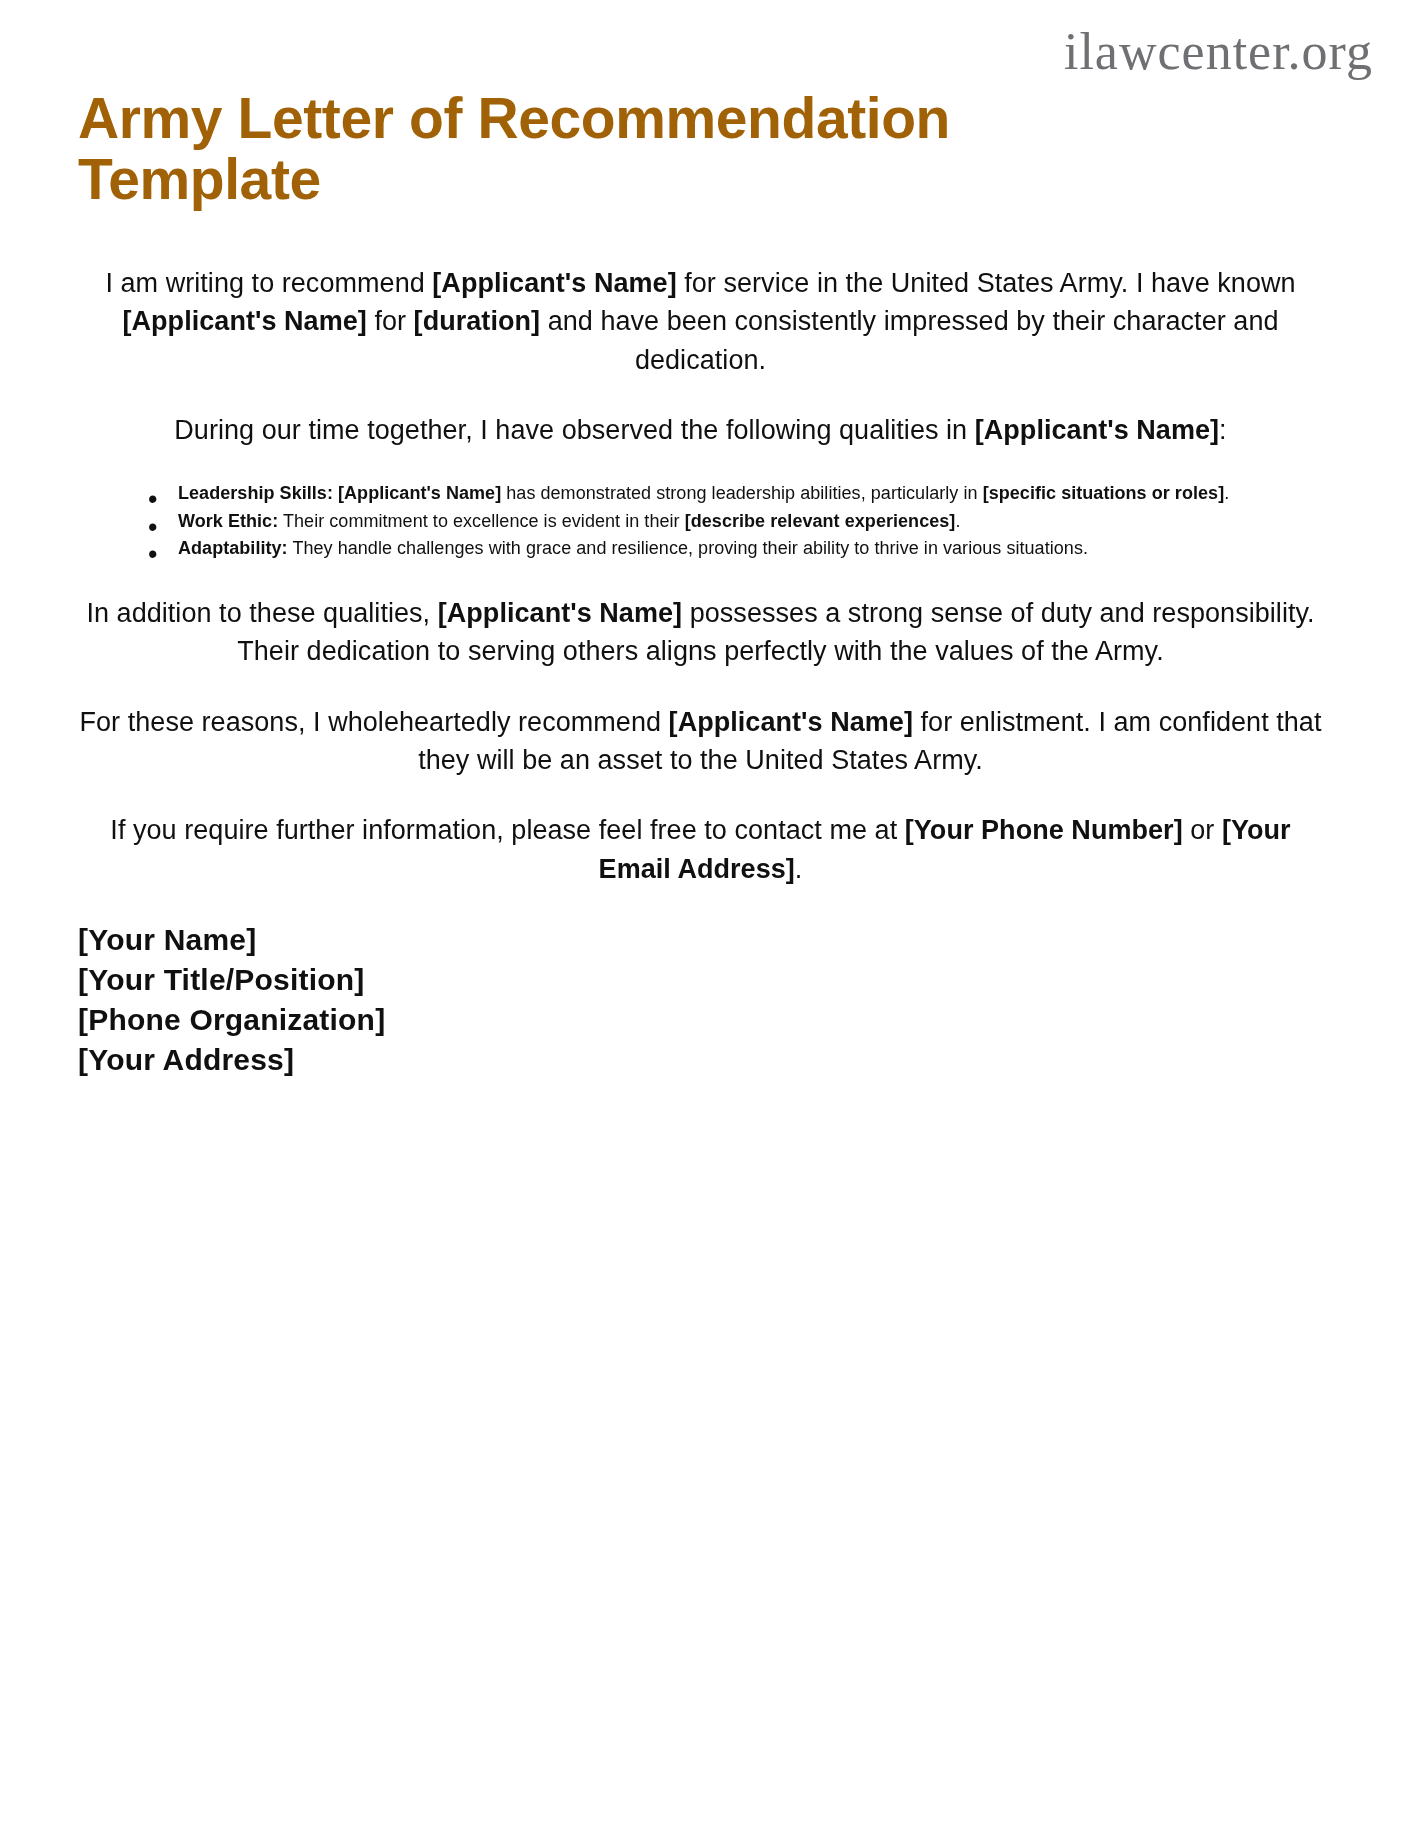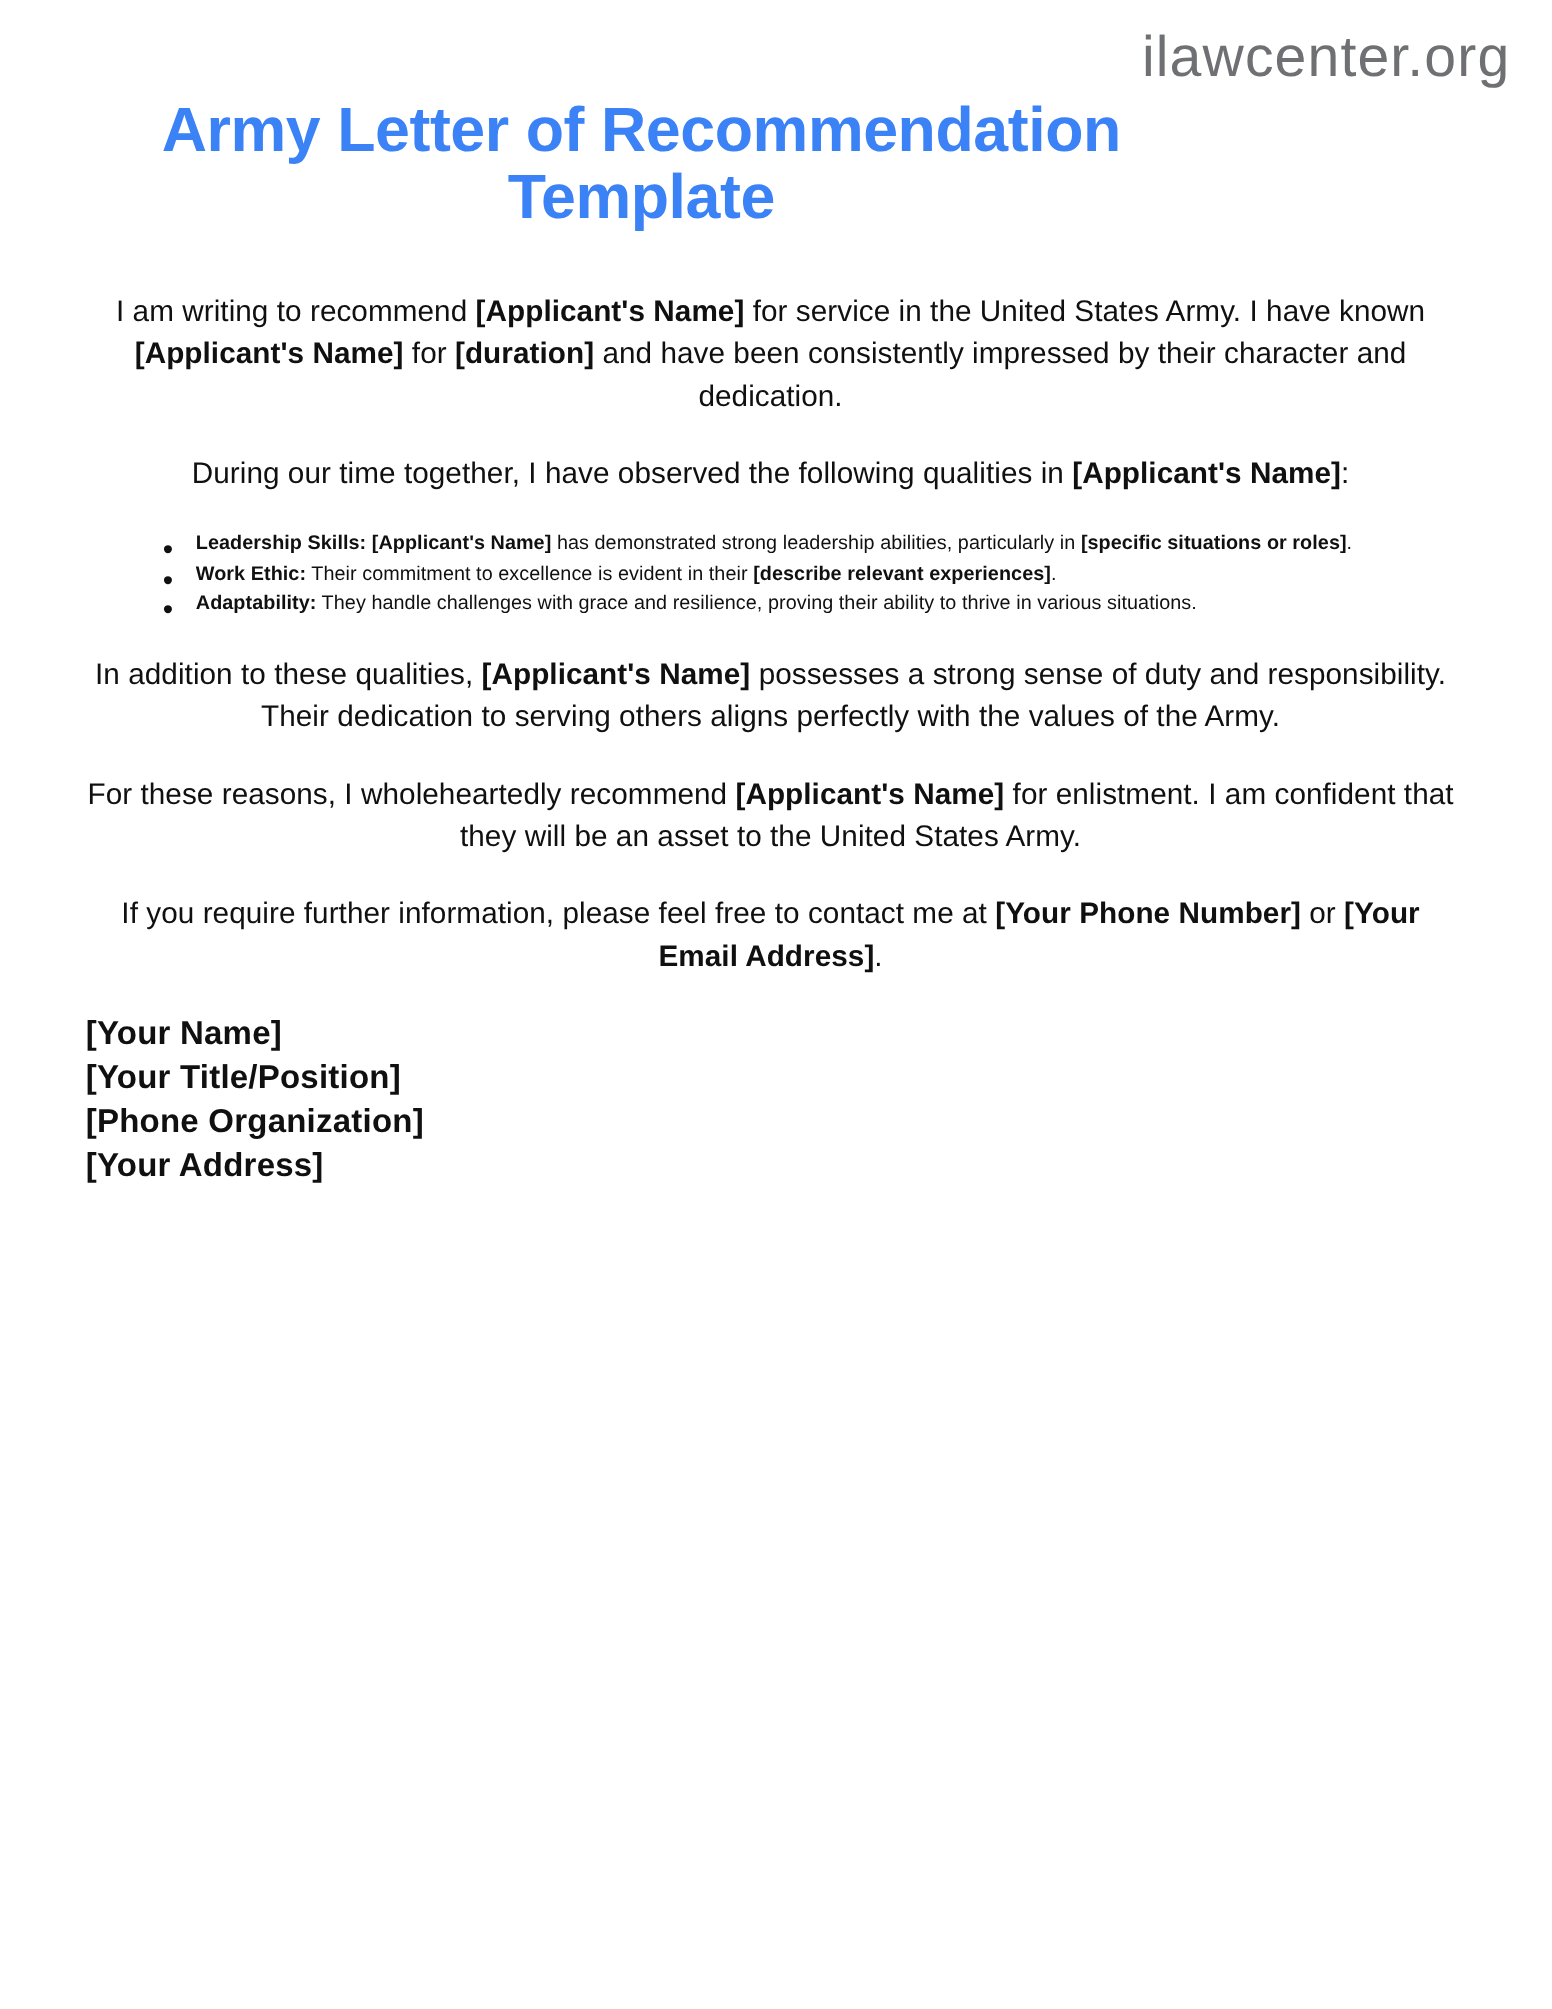--- a/index.html
+++ b/index.html
@@ -20,42 +20,41 @@
     min-height: 1826px;
     background: #ffffff;
     box-sizing: border-box;
     padding: 0;
     overflow: hidden;
   }
   .watermark {
     position: absolute;
     top: 26px;
     right: 38px;
-    font-family: Liberation Sans, sans-serif;
+    font-family: Liberation Serif, serif;
     font-size: 52px;
     letter-spacing: 1px;
     color: #6f7073;
     font-weight: 400;
     white-space: nowrap;
     line-height: 1;
   }
   .content {
     position: relative;
     padding: 88px 86px 60px 78px;
   }
   h1.doc-title {
     font-family: "Liberation Sans Narrow", "Liberation Sans", sans-serif;
     font-size: 57px;
     line-height: 1.07;
     font-weight: 700;
     margin: 0 0 54px 0;
     letter-spacing: -0.4px;
     max-width: 1010px;
-    color: #3b82f6;
-    text-align: center;
+    color: #a16207;
   }
   .salutation {
     font-size: 26px;
     font-weight: 700;
     line-height: 1.45;
     margin: 0 0 32px 0;
     letter-spacing: 0.1px;
   }
   p.body-para {
     font-size: 27px;

